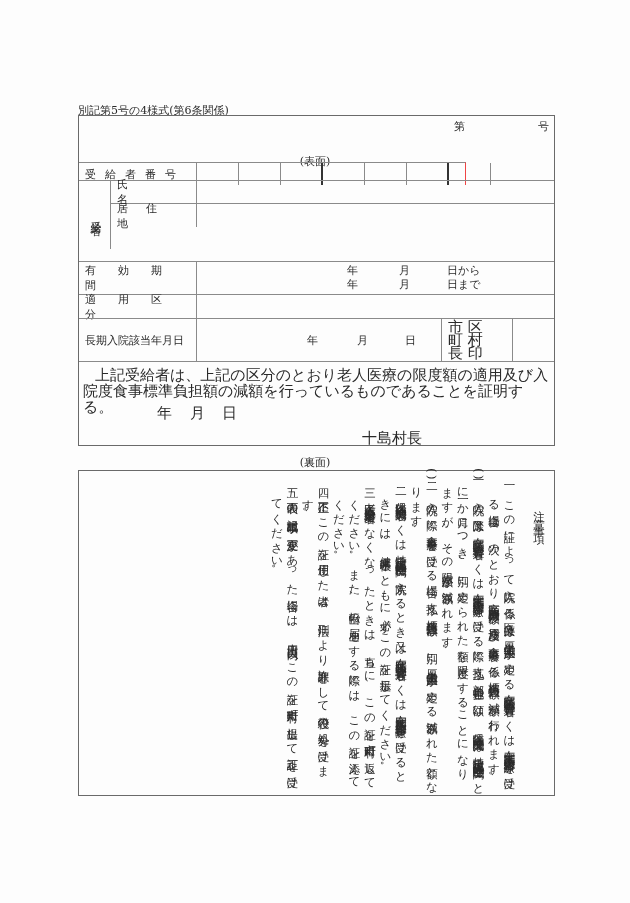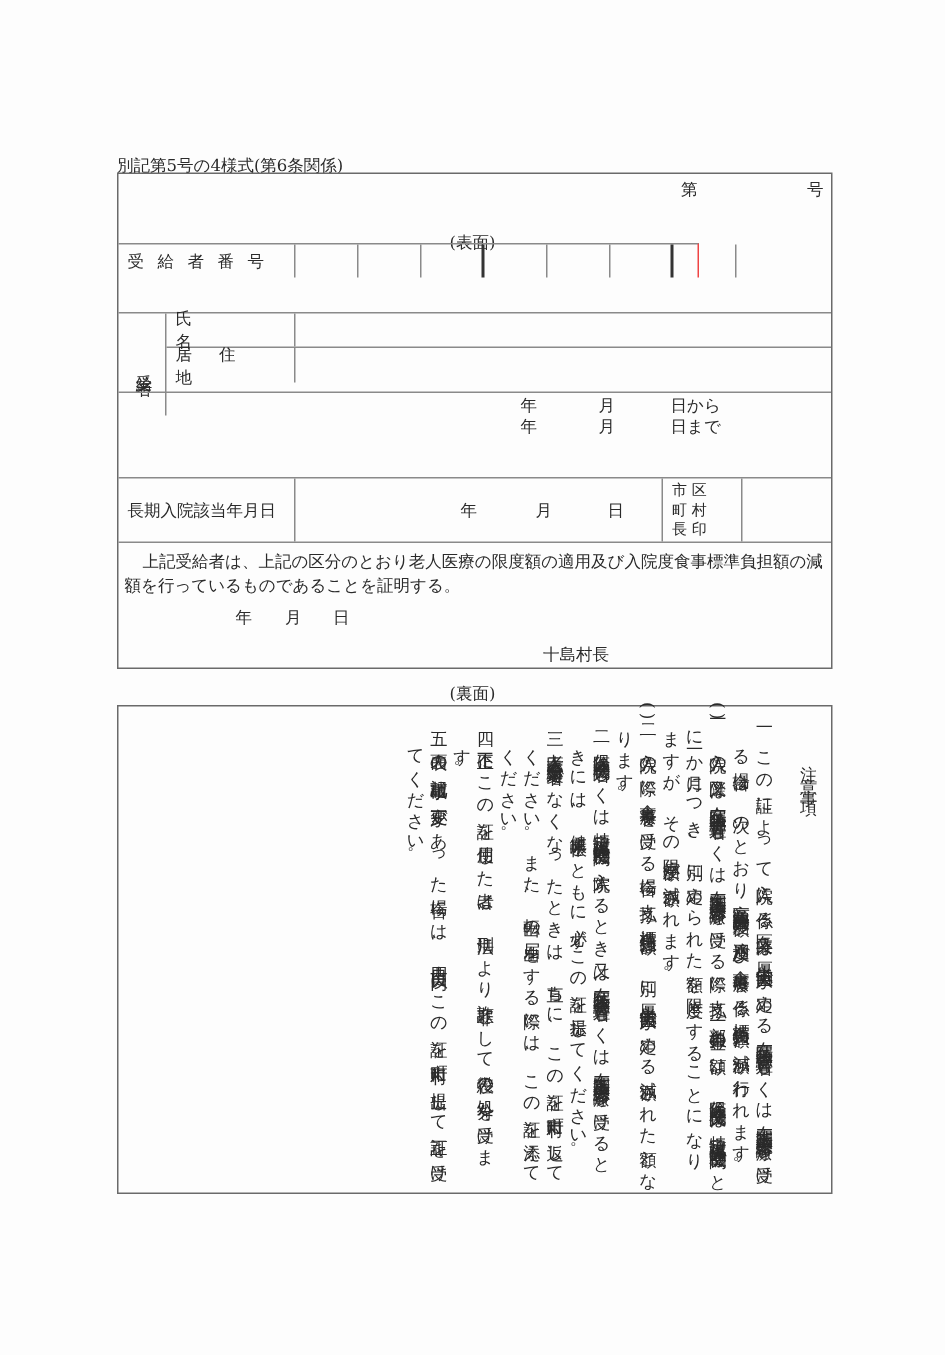--- a/index.html
+++ b/index.html
@@ -19,41 +19,41 @@
 
     .row { position: absolute; left: 0; border-top: 1px solid #8a8a8a; font-size: 11px; }
     .row-label { position: absolute; left: 0; top: 0; width: 118px; height: 100%; display: flex; align-items: center; padding: 0 6px; border-right: 1px solid #8a8a8a; }
     .spaced { display: flex; justify-content: space-between; width: 100%; }
 
     .r-recipient { top: 46px; width: 387px; height: 23px; border-right: 1px solid #ef4444; font-family: Liberation Serif, serif; }
     .cells { position: absolute; left: 118px; top: 0; height: 100%; display: flex; }
     .cell { width: 42px; height: 100%; border-right: 1px solid #8a8a8a; }
     .cell.thick { border-right: 2px solid #333; }
 
-    .r-person { top: 92px; width: 475px; height: 69px; }
+    .r-person { top: 64px; width: 475px; height: 69px; }
     .person-head { position: absolute; left: 0; top: 0; width: 32px; height: 100%; border-right: 1px solid #8a8a8a; display: flex; align-items: center; justify-content: center; }
     .person-head span { writing-mode: vertical-rl; font-size: 11px; letter-spacing: 2px; }
     .person-sub { position: absolute; left: 32px; width: 443px; height: 23px; border-bottom: 1px solid #8a8a8a; }
     .person-sub:last-child { border-bottom: none; }
     .person-sub .sub-label { position: absolute; left: 0; top: 0; width: 86px; height: 100%; display: flex; align-items: center; padding: 0 6px; border-right: 1px solid #8a8a8a; }
 
     .r-valid { top: 145px; width: 475px; height: 33px; }
     .valid-lines { position: absolute; left: 268px; top: 2px; font-size: 11px; line-height: 14px; }
     .valid-lines div { display: flex; gap: 0; }
     .vy { width: 52px; } .vm { width: 48px; }
 
     .r-category { top: 178px; width: 475px; height: 24px; }
 
     .r-longterm { top: 202px; width: 475px; height: 43px; }
     .lt-date { position: absolute; left: 228px; top: 14px; display: flex; }
     .lt-date span { display: inline-block; }
-    .seal { position: absolute; left: 362px; top: 0; width: 54px; height: 100%; border-left: 1px solid #8a8a8a; border-right: 1px solid #8a8a8a; font-size: 10px; line-height: 13px; padding: 2px 0 0 6px; }
+    .seal { position: absolute; left: 362px; top: 0; width: 72px; height: 100%; border-left: 1px solid #8a8a8a; border-right: 1px solid #8a8a8a; font-size: 15px; line-height: 13px; padding: 2px 0 0 6px; }
     .seal div { display: flex; gap: 10px; }
 
-    .cert { position: absolute; left: 0; top: 245px; width: 475px; height: 84px; border-top: 1px solid #8a8a8a; font-size: 11px; }
+    .cert { position: absolute; left: 0; top: 245px; width: 475px; height: 84px; border-top: 1px solid #8a8a8a; font-size: 15px; }
     .cert-text { position: absolute; left: 4px; top: 5px; width: 466px; line-height: 16px; text-indent: 12px; }
     .cert-date { position: absolute; left: 78px; top: 42px; display: flex; }
     .cert-signer { position: absolute; left: 283px; top: 67px; }
 
     .back { position: absolute; left: 78px; top: 470px; width: 477px; height: 326px; border: 1px solid #6a6a6a; }
     .vtext { position: absolute; right: 8px; top: 8px; height: 310px; writing-mode: vertical-rl; font-size: 11.5px; line-height: 15.5px; letter-spacing: 1.3px; }
     .vtext p { margin: 0; }
     .notes-title { letter-spacing: 8px; margin-top: 22px !important; margin-left: 14px !important; }
     .item-first { text-indent: -1em; padding-top: 1em; margin-top: 0; }
     .sub-item { padding-top: 0; text-indent: -1em; margin-top: 0; }
@@ -93,34 +93,42 @@
         </div>
     </div>
     <div class="person-sub" style="top:23px;">
       <div class="sub-label">
           <span style="letter-spacing:18px;">居住地</span>
         </div>
     </div>
   </div>
 
   <div class="row r-valid">
+    <div class="row-label">
+        <span style="letter-spacing:22px;">有効期間</span>
+      </div>
     <div class="valid-lines">
       <div>
         <span class="vy">年</span>
         <span class="vm">月</span>
         <span>日から</span>
       </div>
       <div>
         <span class="vy">年</span>
         <span class="vm">月</span>
         <span>日まで</span>
       </div>
     </div>
   </div>
 
+  <div class="row r-category">
+    <div class="row-label">
+        <span style="letter-spacing:22px;">適用区分</span>
+      </div>
+  </div>
 
   <div class="row r-longterm">
     <div class="row-label">
         <span>長期入院該当年月日</span>
       </div>
     <div class="lt-date">
       <span style="width:50px;">年</span>
       <span style="width:48px;">月</span>
       <span>日</span>
     </div>

